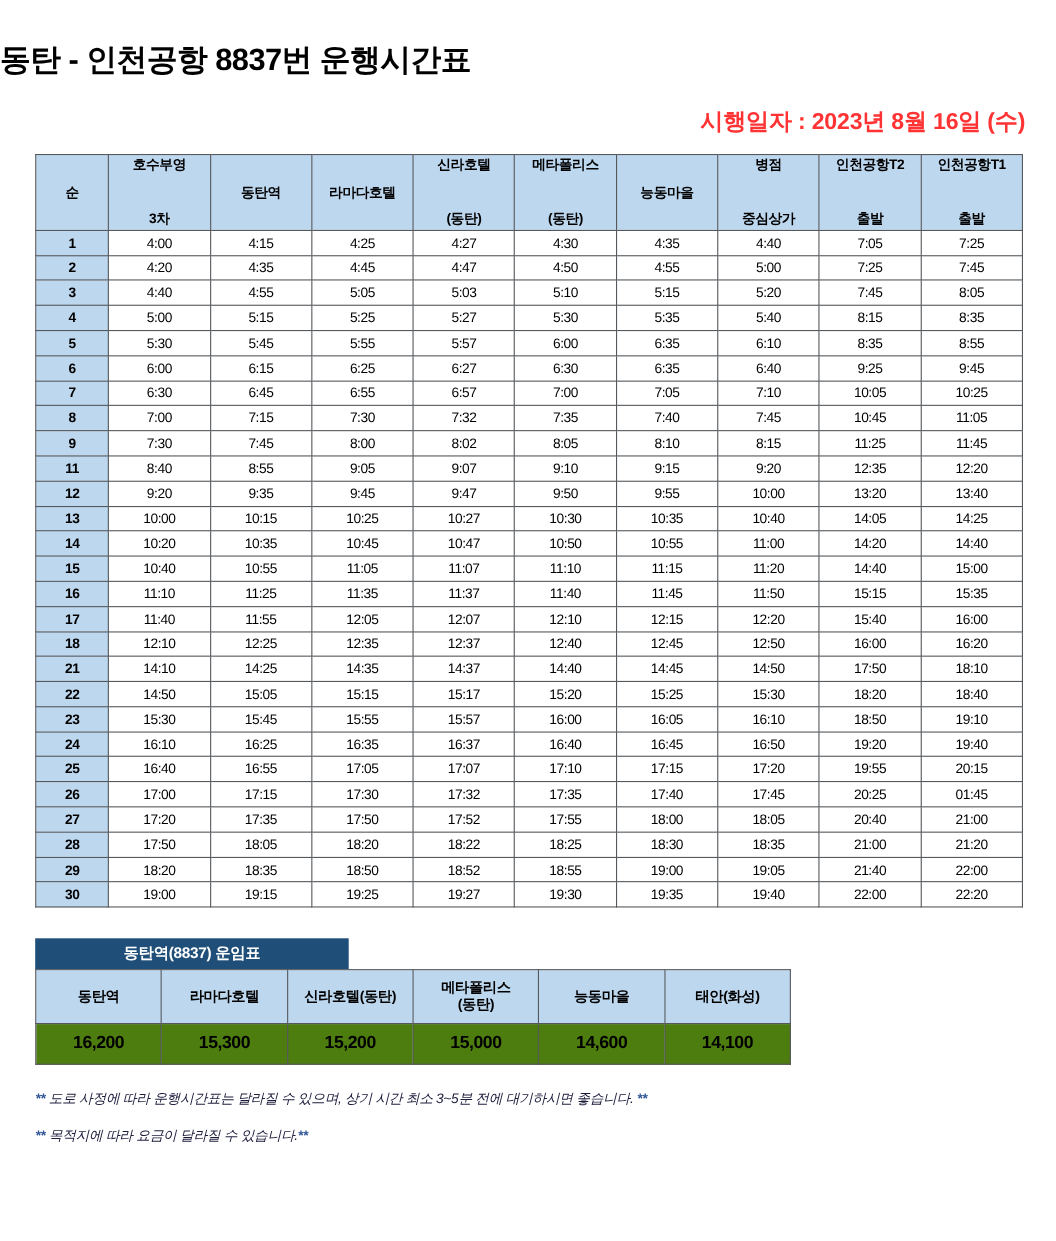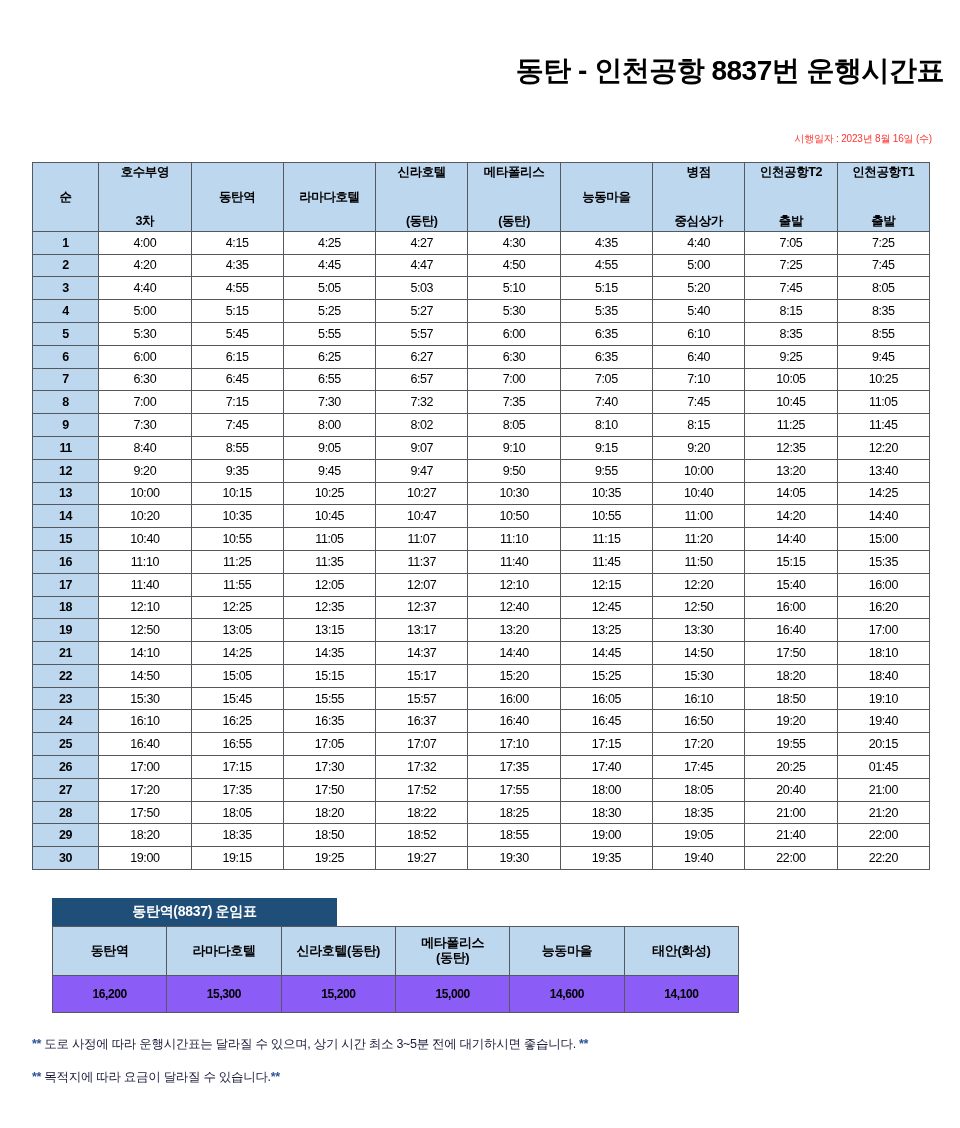--- a/index.html
+++ b/index.html
@@ -12,37 +12,37 @@
     width: 960px;
     height: 1128px;
     font-family: "Liberation Sans", "DejaVu Sans", sans-serif;
     color: #000000;
     overflow: hidden;
     position: relative;
   }
 
   
   .page-title {
-    text-align: right;
+    text-align: left;
     font-size: 28px;
     font-weight: bold;
     letter-spacing: -0.5px;
-    margin: 16px;
+    margin: 0;
     padding: 36px 0 0 0;
     color: #000000;
   }
 
   
   .effective-date-row {
     text-align: right;
     padding: 22px 28px 0 0;
   }
   .effective-date {
-    font-size: 10px;
-    font-weight: normal;
+    font-size: 21px;
+    font-weight: bold;
     color: #ff3333;
     letter-spacing: -0.2px;
   }
 
   
   .timetable-wrap {
     padding: 16px 30px 0 32px;
   }
   table.timetable {
     border-collapse: collapse;
@@ -81,21 +81,21 @@
     font-weight: bold;
     font-size: 12.5px;
   }
 
   
   col.c-seq   { width: 66px; }
   col.c-d     { width: 92px; }
 
   
   .fare-wrap {
-    padding: 28px 0 0 52px;
+    padding: 28px 0 0 32px;
   }
   .fare-title-bar {
     width: 285px;
     height: 28px;
     background: #1f4e79;
     color: #ffffff;
     font-size: 14px;
     font-weight: bold;
     display: flex;
     align-items: center;
@@ -118,29 +118,30 @@
   table.faretable th {
     background: #bdd7ee;
     font-weight: bold;
     font-size: 13px;
     height: 44px;
     line-height: 1.15;
     padding: 2px 1px;
   }
   table.faretable th .hdr-line2 { display: block; }
   table.faretable td {
-    background: #8b5cf6;
-    font-size: 12px;
+    background: #4d7c0f;
+    font-size: 16px;
     font-weight: bold;
     height: 34px;
   }
 
   
   .notes {
     padding: 24px 0 0 32px;
+    font-style: italic;
   }
   .note-line {
     font-size: 12.5px;
     color: #1a1a3a;
     letter-spacing: -0.3px;
     margin-bottom: 18px;
     line-height: 1.2;
   }
   .note-mark {
     color: #2f5496;
@@ -381,32 +382,20 @@
           <td class="seq">18</td>
           <td>12:10</td>
           <td>12:25</td>
           <td>12:35</td>
           <td>12:37</td>
           <td>12:40</td>
           <td>12:45</td>
           <td>12:50</td>
           <td>16:00</td>
           <td>16:20</td>
-        </tr>
-        <tr>
-          <td class="seq">19</td>
-          <td>12:50</td>
-          <td>13:05</td>
-          <td>13:15</td>
-          <td>13:17</td>
-          <td>13:20</td>
-          <td>13:25</td>
-          <td>13:30</td>
-          <td>16:40</td>
-          <td>17:00</td>
         </tr>
         <tr>
           <td class="seq">21</td>
           <td>14:10</td>
           <td>14:25</td>
           <td>14:35</td>
           <td>14:37</td>
           <td>14:40</td>
           <td>14:45</td>
           <td>14:50</td>

